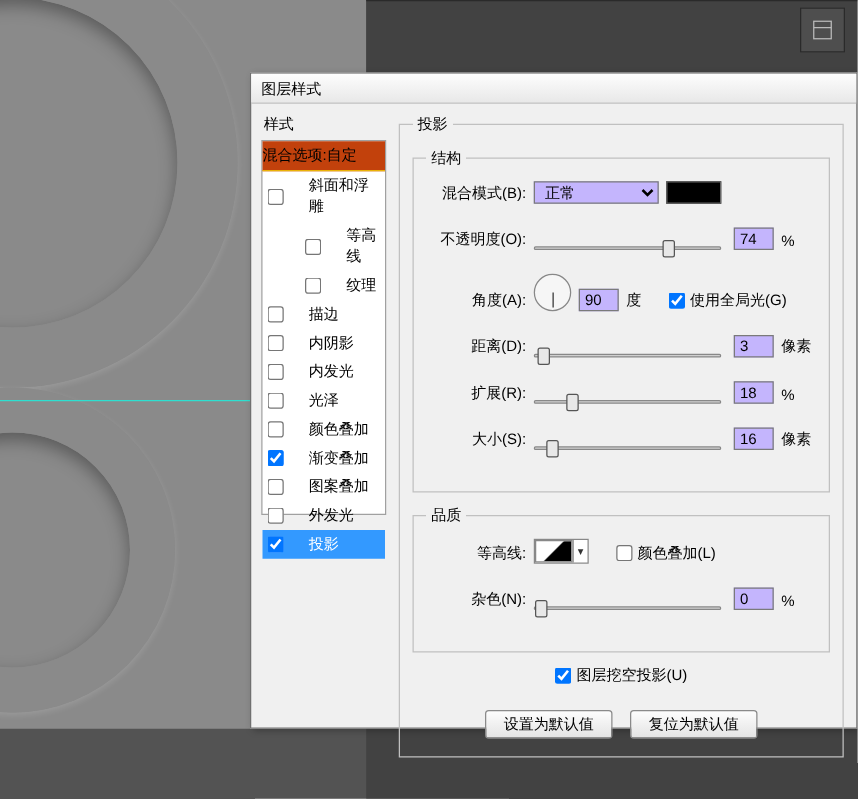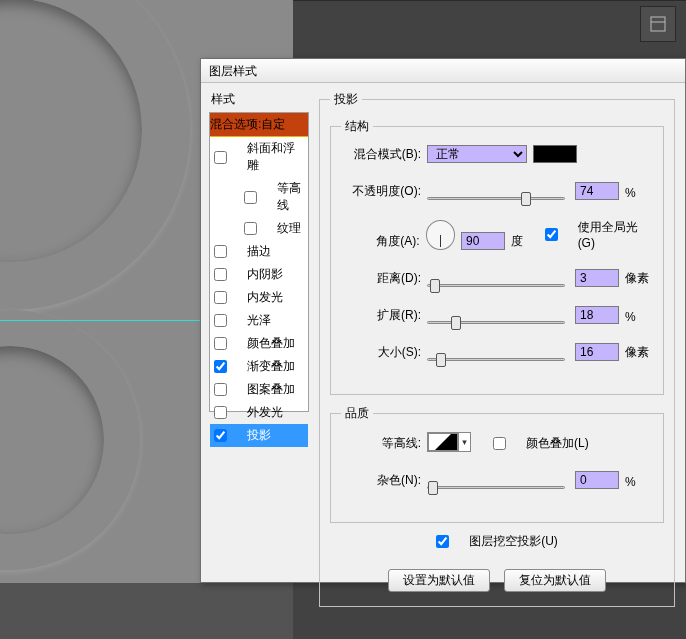--- a/index.html
+++ b/index.html
@@ -26,32 +26,32 @@
 .style-list .row input{margin:0}
 .style-list .row.sel{background:#3399ff;color:#fff}
 .col-right{flex:1;padding-right:10px}
 fieldset{border:1px solid #c0c0c0;padding:10px 10px 14px;margin-bottom:10px}
 legend{padding:0 4px;color:#000}
 .field{display:flex;align-items:flex-end;margin-bottom:19px;gap:6px}
 .lbl{width:80px;text-align:right}
 select,input[type=text]{border:1px solid #7a7a7a;background:#c4b5fd;height:18px;padding:0 4px}
 .slider{appearance:none;-webkit-appearance:none;height:3px;background:#d0d0d0;border:1px solid #888;border-radius:2px;flex:1;margin-right:4px}
 .slider::-webkit-slider-thumb{-webkit-appearance:none;width:10px;height:14px;background:#e8e8e8;border:1px solid #555;border-radius:2px}
-.numbox{width:44px;text-align:left}
+.numbox{width:32px;text-align:left}
 .unit{width:28px}
 .color-swatch{width:44px;height:18px;background:#000;border:1px solid #666}
 .angle-dial{width:30px;height:30px;border:1px solid #888;border-radius:50%;position:relative;background:#f6f6f6}
 .angle-dial::after{content:"";position:absolute;left:50%;top:50%;width:1px;height:12px;background:#333;transform-origin:top;transform:rotate(0deg)}
 .contour{width:30px;height:18px;border:1px solid #888;background:linear-gradient(135deg,#fff 0%,#fff 48%,#000 52%,#000 100%);display:inline-block}
 .contour-wrap{display:inline-flex;align-items:center;border:1px solid #888;background:#fff}
 .contour-arrow{width:12px;height:18px;border-left:1px solid #888;display:flex;align-items:center;justify-content:center}
 .contour-arrow::after{content:"▾";font-size:9px;color:#333}
 .btn{background:linear-gradient(#fdfdfd,#e4e4e4);border:1px solid #8a8a8a;padding:2px 14px;border-radius:3px;cursor:default}
 .btn-row{display:flex;gap:14px;justify-content:center;margin-top:4px}
-.chk{display:flex;align-items:center;gap:20px}
+.chk{display:flex;align-items:center;gap:4px}
 </style>
 </head>
 <body>
 
 <div class="canvas-bg">
   <div class="circle-art">
     <div class="ring r1"></div>
     <div class="ring r2"></div>
   </div>
   <div class="guide"></div>

